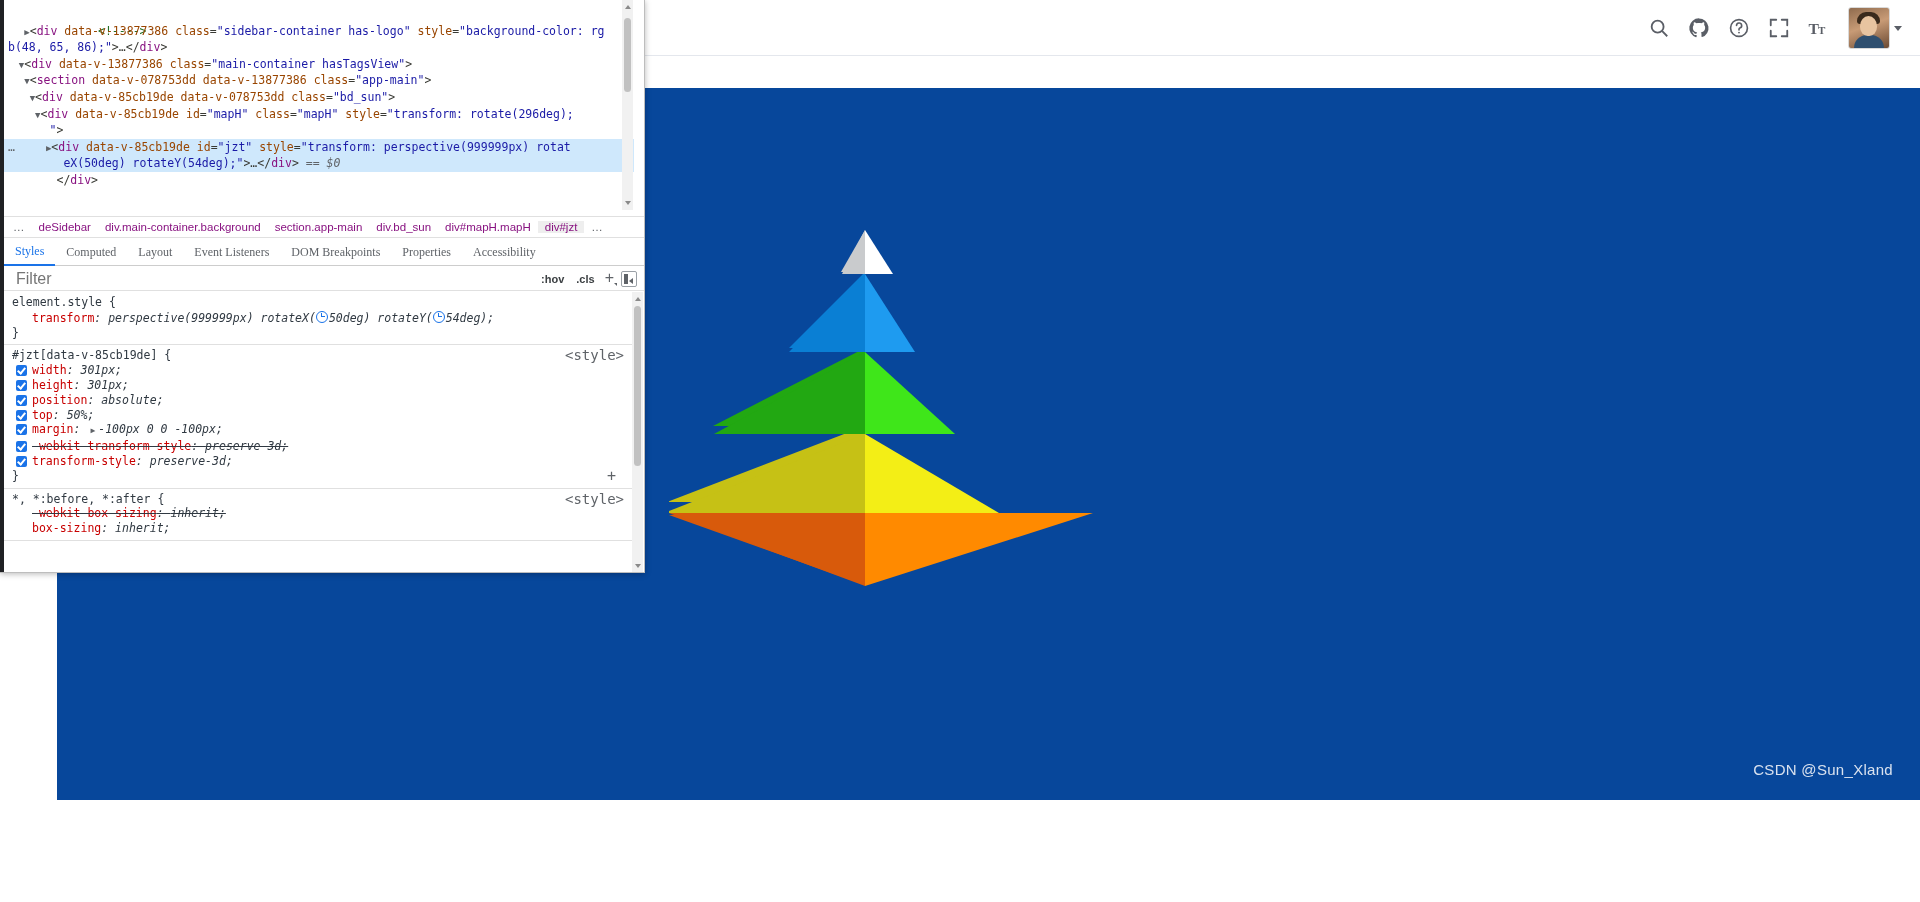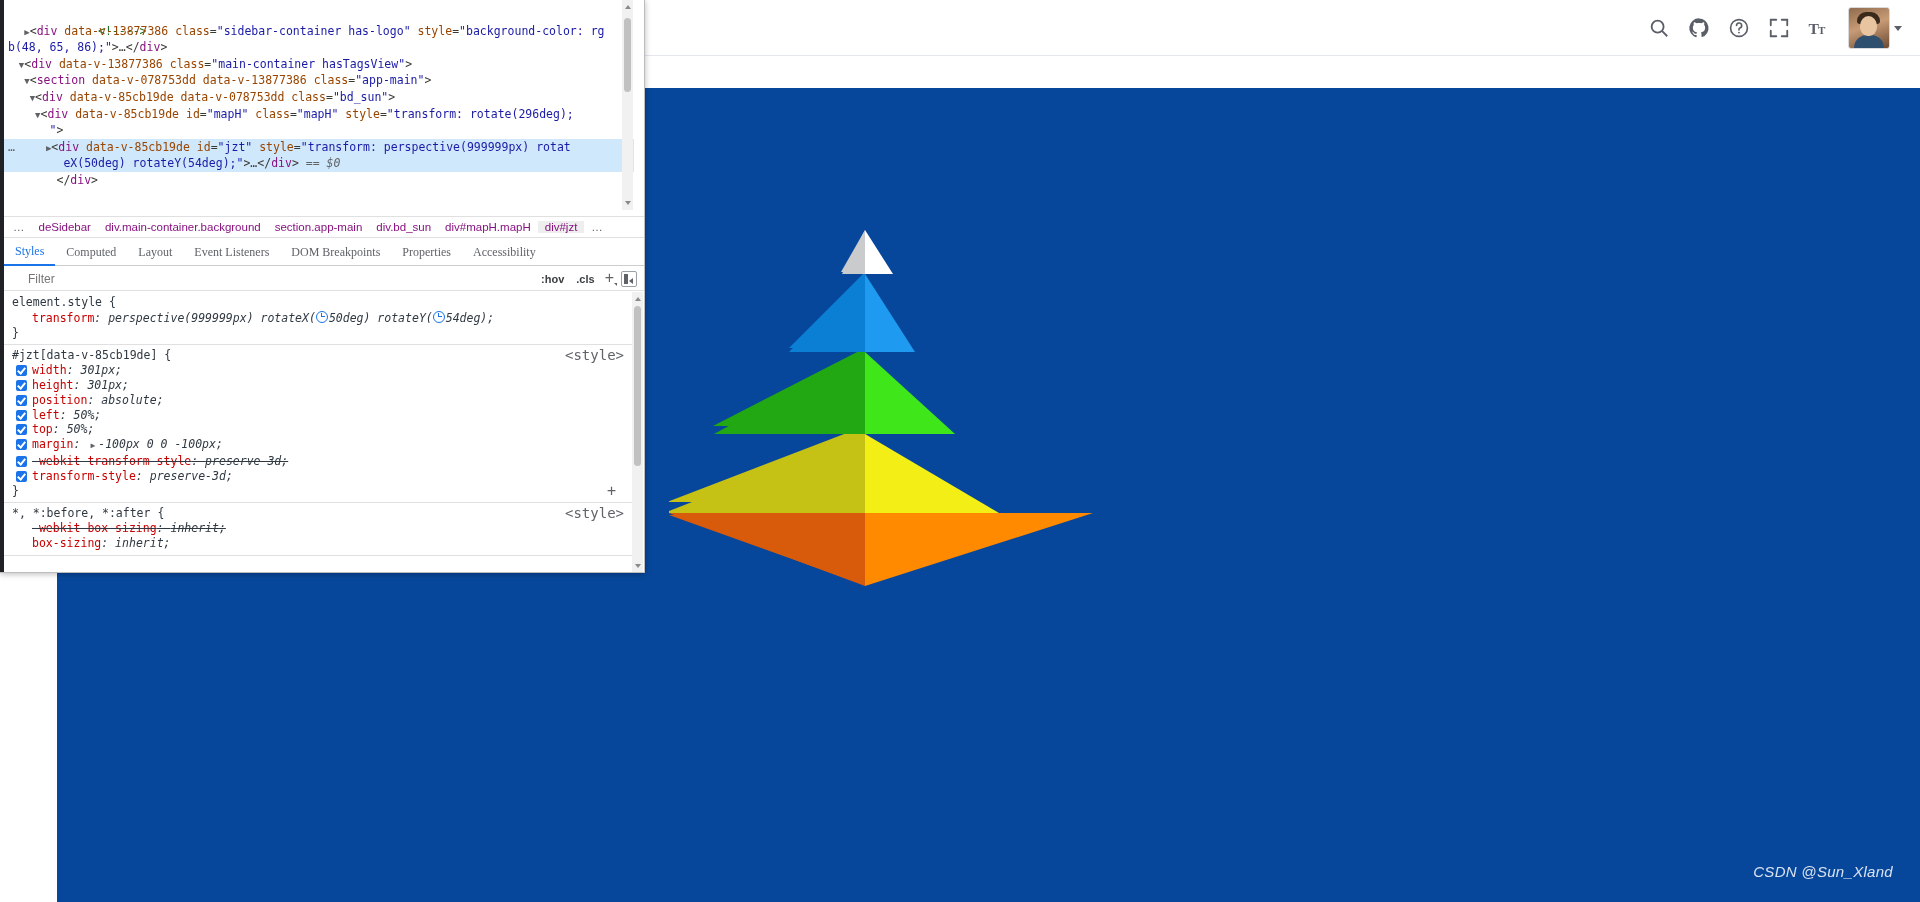--- a/index.html
+++ b/index.html
@@ -40,22 +40,22 @@
     position: absolute; left: 5px; bottom: 0; width: 30px; height: 13px;
     border-radius: 13px 13px 0 0; background: #2f4f6f;
   }
   .caret-down { width: 0; height: 0; border-left: 4px solid transparent;
     border-right: 4px solid transparent; border-top: 5px solid #5a5e66; }
 
   .left-white {
     position: absolute; left: 0; top: 56px; width: 57px; height: 846px; background: #ffffff;
   }
   .page-canvas {
-    position: absolute; left: 57px; top: 88px; width: 1863px; height: 814px;
-    background: #07479b; overflow: hidden; font-style: italic;
+    position: absolute; left: 57px; top: 88px; width: 1863px; height: 712px;
+    background: #07479b; overflow: hidden;
   }
   .page-gap {
     position: absolute; left: 57px; top: 56px; width: 1863px; height: 32px; background: #ffffff;
   }
 
   
   .pyramid { position: absolute; left: 612px; top: 142px; width: 430px; height: 375px; }
   .pyramid svg { display: block; }
   .watermark {
     position: absolute; right: 27px; bottom: 22px;
@@ -128,21 +128,21 @@
   .dt-tab.active { color: #1a73e8; border-bottom: 2px solid #1a73e8; margin-bottom: -1px; }
 
   
   .filter-bar {
     position: absolute; left: 4px; top: 267px; width: 641px; height: 24px;
     background: #ffffff; border-bottom: 1px solid #e0e0e0;
     display: flex; align-items: center; box-sizing: border-box;
   }
   .filter-input {
     border: none; outline: none; background: transparent; flex: 1;
-    font-size: 12px; color: #5f6368; padding-left: 24px;
+    font-size: 16px; color: #5f6368; padding-left: 12px;
     font-family: "Liberation Sans", sans-serif;
   }
   .filter-input::placeholder { color: #757575; }
   .fb-btn { font-size: 11px; color: #3c4043; font-weight: bold; padding: 0 6px; white-space: nowrap; font-family: "Liberation Sans", sans-serif; }
   .fb-plus { font-size: 16px; color: #5f6368; padding: 0 4px; position: relative; top: -1px; }
   .fb-plus .sub { position: absolute; right: 1px; bottom: 1px; width: 0; height: 0;
      border-left: 3px solid transparent; border-top: 3px solid #5f6368; }
   .fb-panel {
     width: 16px; height: 16px; border: 1px solid #9aa0a6; border-radius: 2px; margin: 0 8px 0 3px;
     position: relative; box-sizing: border-box;
@@ -337,21 +337,20 @@
       <div class="rule">
         <div class="rule-hdr">#jzt[data-v-85cb19de] {</div>
         <span class="rule-src">&lt;style&gt;</span>
 
         <div class="decl"><span class="cb"></span><span><span class="prop">width</span><span class="pval">: </span><span class="pval">301px;</span></span></div>
 
         <div class="decl"><span class="cb"></span><span><span class="prop">height</span><span class="pval">: </span><span class="pval">301px;</span></span></div>
 
         <div class="decl"><span class="cb"></span><span><span class="prop">position</span><span class="pval">: </span><span class="pval">absolute;</span></span></div>
 
-        <div class="decl"><span class="cb"></span><span><span class="prop">left</span><span class="pval">: </span><span class="pval">50%;</span></span></div>
 
         <div class="decl"><span class="cb"></span><span><span class="prop">top</span><span class="pval">: </span><span class="pval">50%;</span></span></div>
 
         <div class="decl"><span class="cb"></span><span><span class="prop">margin</span><span class="pval">: </span><span class="disc-tri">▶</span><span class="pval">-100px 0 0 -100px;</span></span></div>
 
 
         <div class="decl strike"><span class="cb"></span><span><span class="prop">-webkit-transform-style</span><span class="pval">: </span><span class="pval">preserve-3d;</span></span></div>
 
         <div class="decl"><span class="cb"></span><span><span class="prop">transform-style</span><span class="pval">: </span><span class="pval">preserve-3d;</span></span></div>
 

